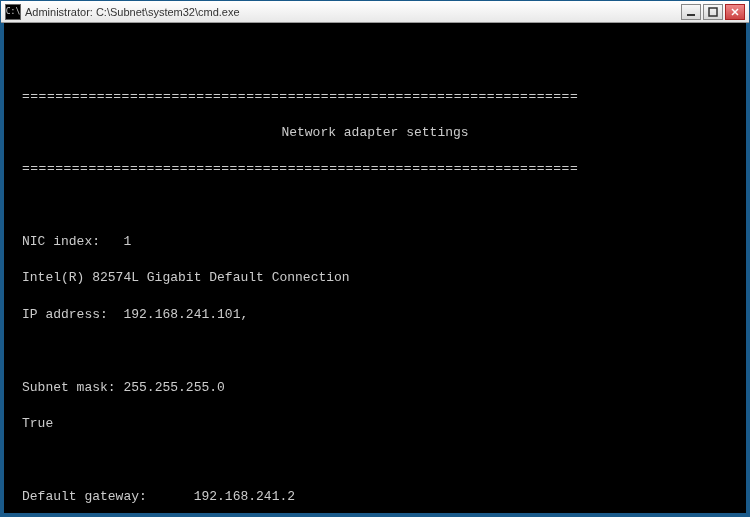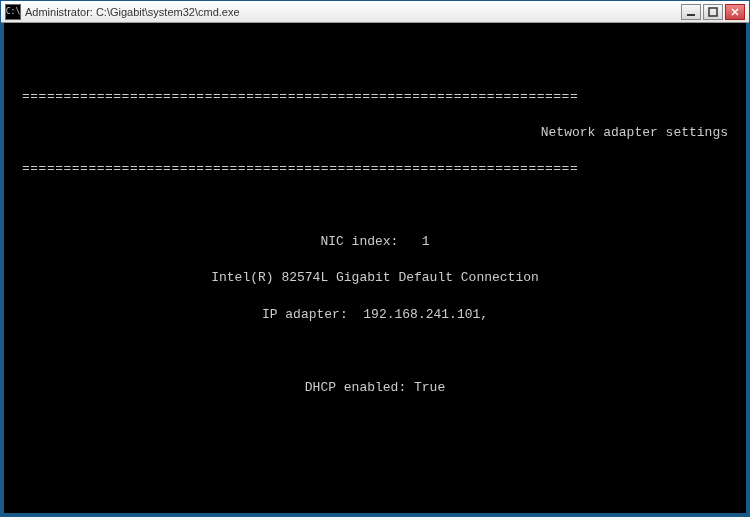--- a/index.html
+++ b/index.html
@@ -81,47 +81,46 @@
       font-size: 13px;
       line-height: 1.4;
       white-space: pre;
       overflow: hidden;
     }
     .separator {
       color: #ccc;
       letter-spacing: 0.5px;
     }
     .header-title {
-      text-align: right;
+      text-align: center;
       display: block;
     }
     .console-line {
       display: block;
     }
     .field-row {
       display: flex;
-      justify-content: center;
     }
     .field-label {
       display: inline-block;
     }
     .field-value {
       display: inline-block;
     }
     .blank-line {
       height: 1.4em;
     }
   </style>
 </head>
 <body>
 
 <div class="window">
   <div class="titlebar">
     <div class="titlebar-icon">C:\</div>
-    <div class="titlebar-title">Administrator: C:\Gigabit\system32\cmd.exe</div>
+    <div class="titlebar-title">Administrator: C:\Subnet\system32\cmd.exe</div>
     <div class="titlebar-buttons">
       <div class="titlebar-btn">
         <svg viewBox="0 0 10 10">
             <rect x="1" y="7" width="8" height="2" fill="#333"></rect>
           </svg>
       </div>
       <div class="titlebar-btn">
         <svg viewBox="0 0 10 10">
             <rect x="1" y="1" width="8" height="8" fill="none" stroke="#333" stroke-width="1.5"></rect>
           </svg>
@@ -135,24 +134,26 @@
   </div>
 
   <div class="console-body">
 <div class="blank-line"></div>
 <span class="separator console-line">===================================================================</span>
 <span class="header-title">Network adapter settings</span>
 <span class="separator console-line">===================================================================</span>
 <div class="blank-line"></div>
 <div class="field-row"><span class="field-label">NIC index:   </span><span class="field-value">1</span></div>
 <div class="field-row"><span class="field-value">Intel(R) 82574L Gigabit Default Connection</span></div>
-<div class="field-row"><span class="field-label">IP adapter:  </span><span class="field-value">192.168.241.101,</span></div>
+<div class="field-row"><span class="field-label">IP address:  </span><span class="field-value">192.168.241.101,</span></div>
 <div class="field-row"><span class="field-label">             </span></div>
-<div class="field-row"><span class="field-label">DHCP enabled: </span><span class="field-value">True</span></div>
+<div class="field-row"><span class="field-label">Subnet mask: </span><span class="field-value">255.255.255.0</span></div>
+<div class="field-row"><span class="field-value">True</span></div>
 <div class="blank-line"></div>
+<div class="field-row"><span class="field-label">Default gateway:      </span><span class="field-value">192.168.241.2</span></div>
 
 
 
 
 
 
 
 
   </div>
 </div>

